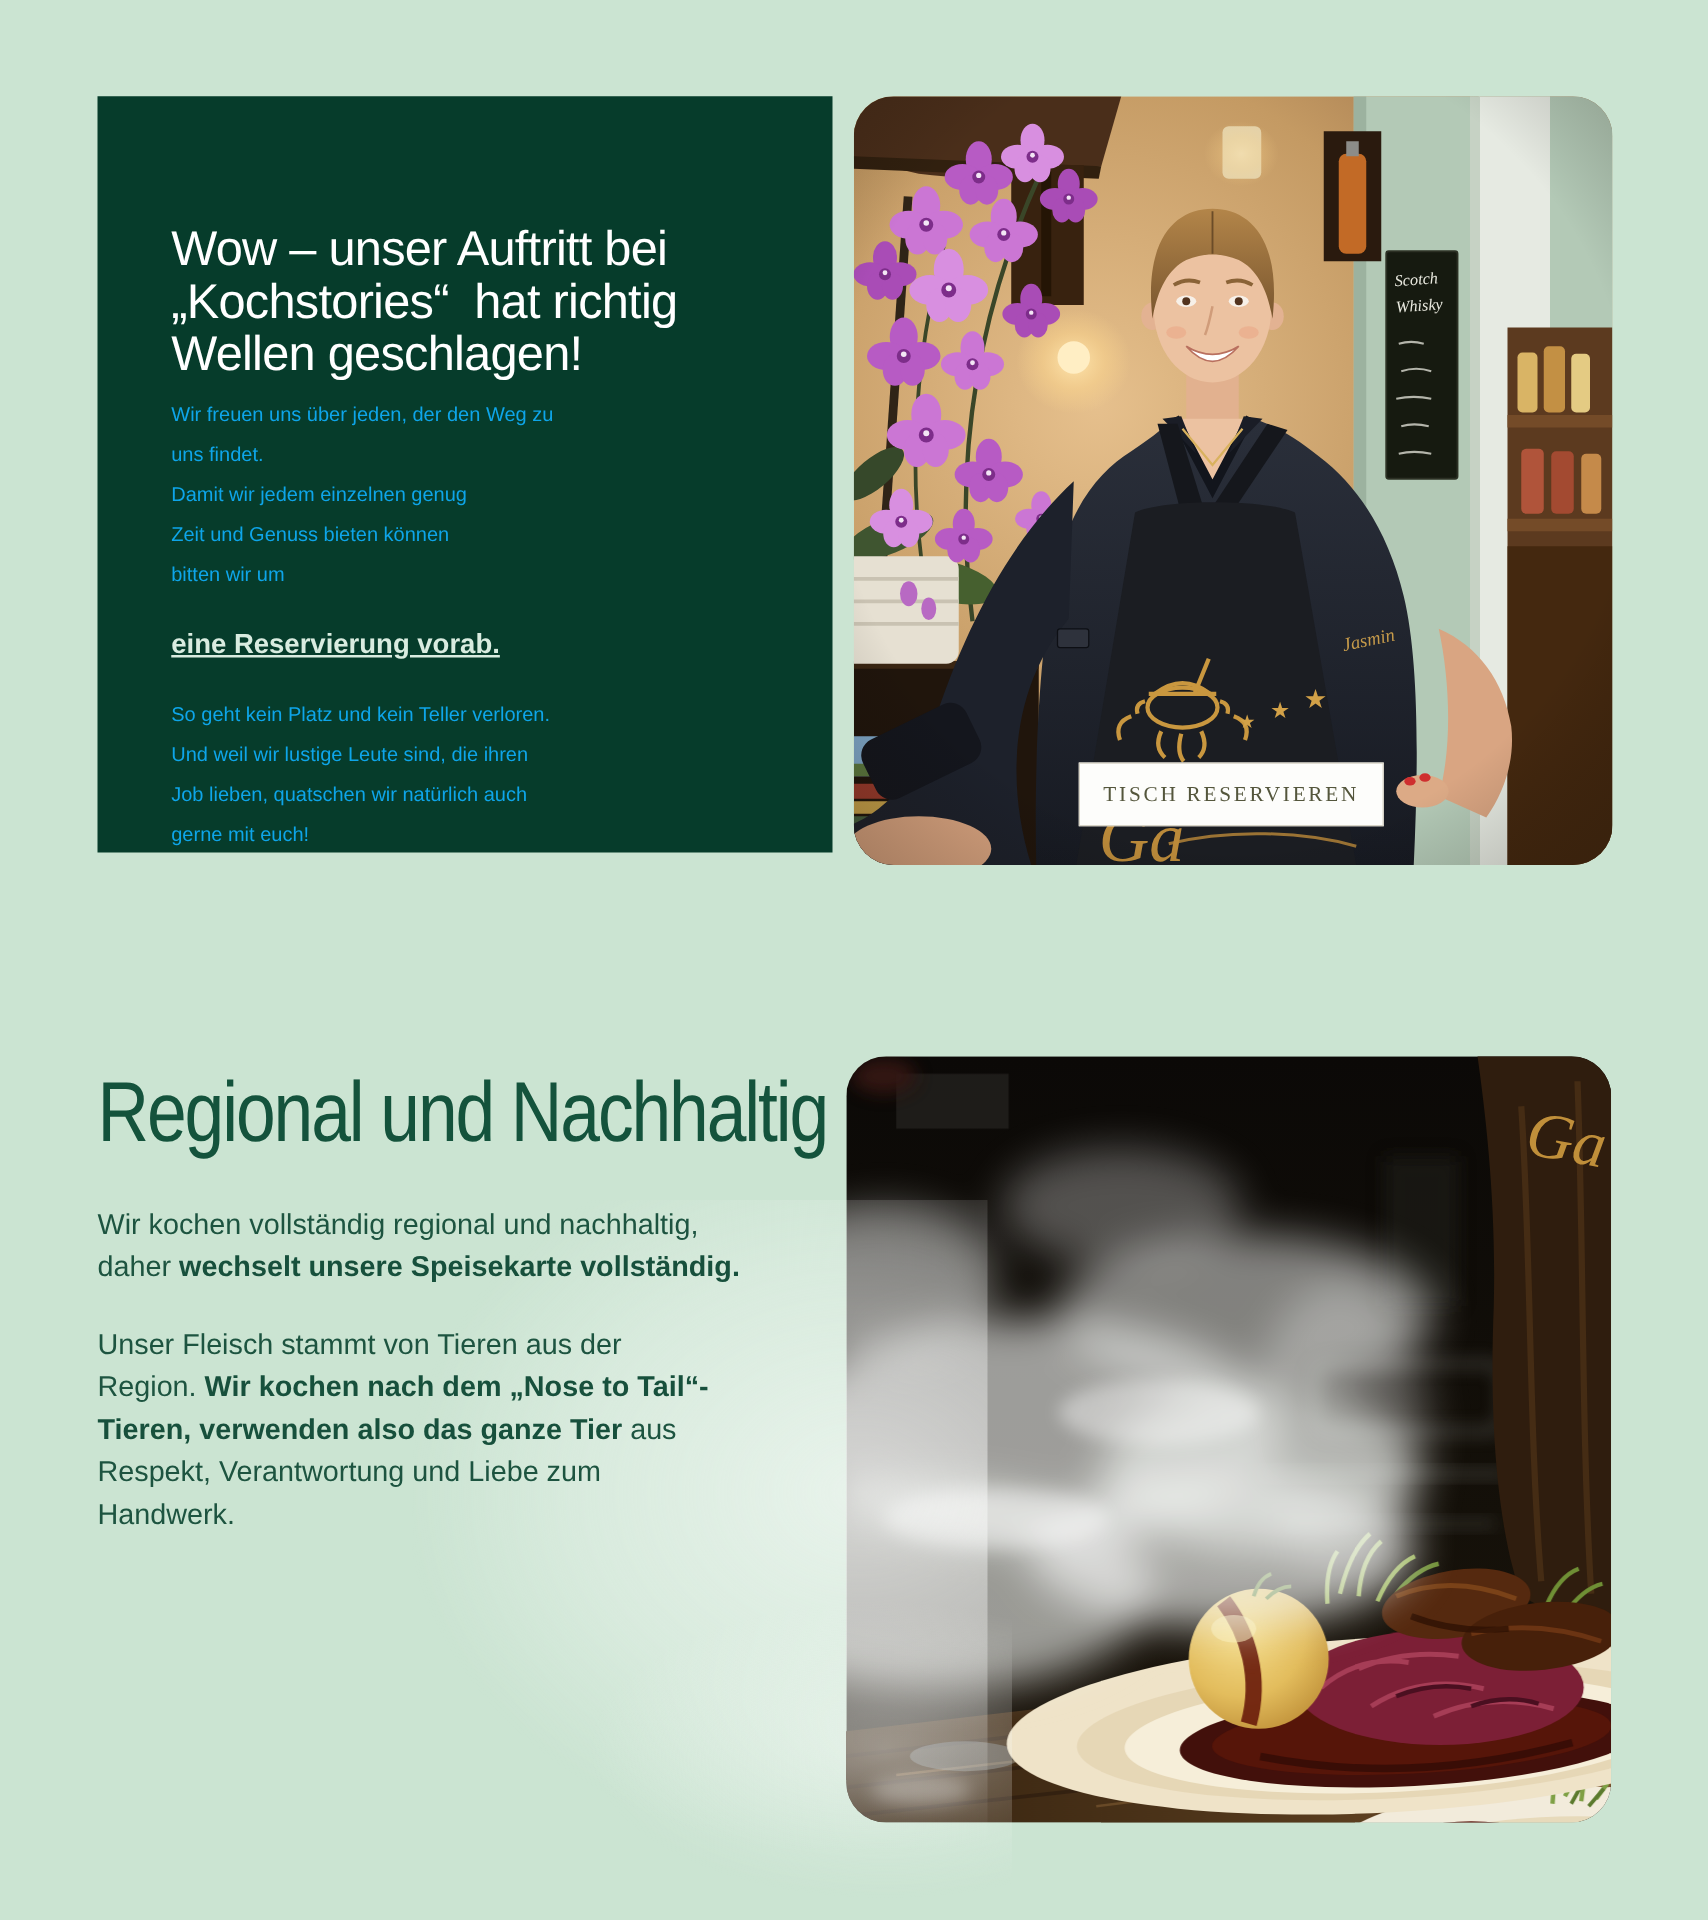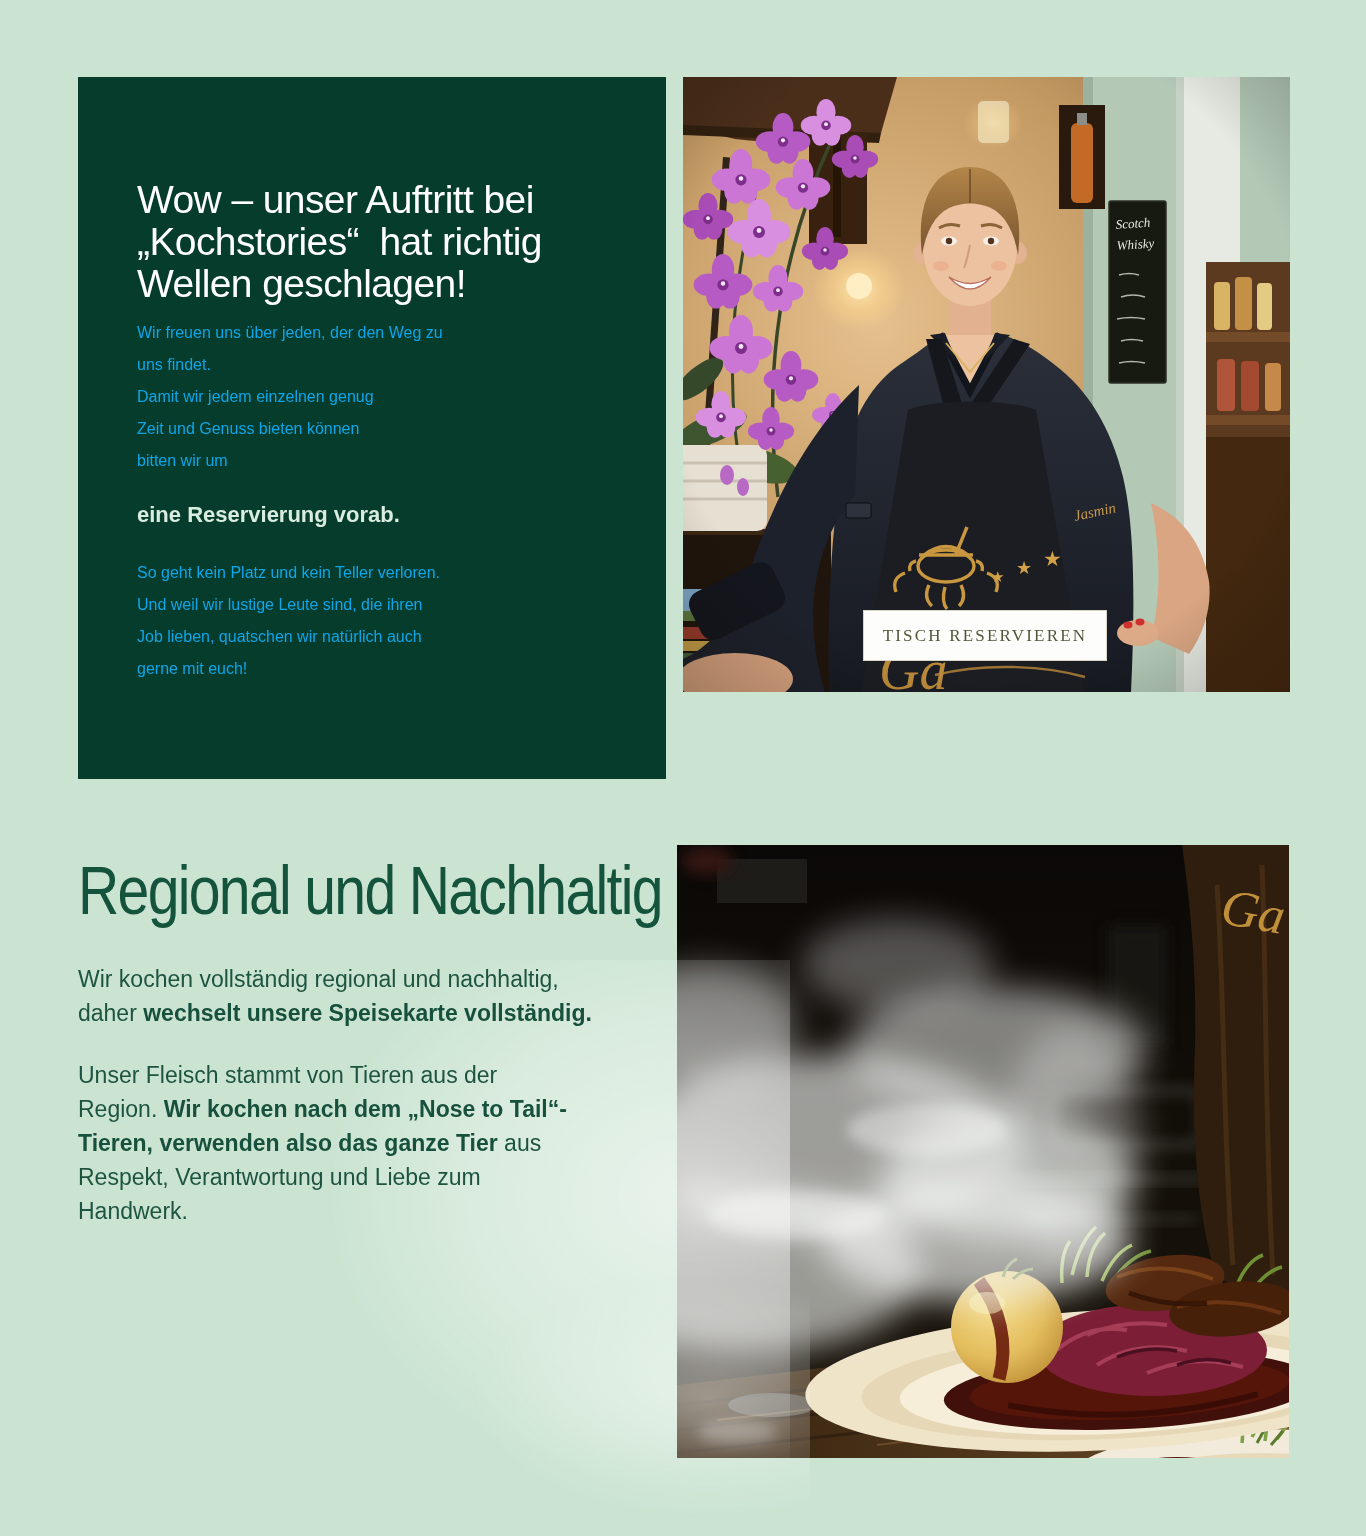--- a/index.html
+++ b/index.html
@@ -1,32 +1,32 @@
 <!DOCTYPE html>
 <html><head>
 <meta charset="utf-8">
 <style>
   html,body{margin:0;padding:0;background:#cbe4d2;}
   .page{position:relative;width:1366px;height:1536px;background:#cbe4d2;overflow:hidden;
         font-family:"Liberation Sans","DejaVu Sans",sans-serif;}
 
   
-  .promo-card{position:absolute;left:78px;top:77px;width:588px;height:702px;
+  .promo-card{position:absolute;left:78px;top:77px;width:588px;height:605px;
               background:#063c2b;box-sizing:border-box;padding:102px 38px 0 59px;}
   .promo-heading{margin:0;font-size:39px;line-height:42px;font-weight:400;
                  letter-spacing:-0.6px;color:#ffffff;white-space:pre-line;}
   .promo-body{margin:12px 0 0;font-size:16px;line-height:32px;color:#0ea5e9;
               white-space:pre-line;}
   .promo-highlight{margin:22px 0 0;font-size:22px;line-height:32px;color:#d9ece0;
                    white-space:pre-line;}
-  .promo-highlight strong{font-weight:700;}
+  .promo-highlight strong{font-weight:700;text-decoration:underline;}
   .promo-body.outro{margin-top:26px;}
 
   
-  .photo{position:absolute;margin:0;overflow:hidden;}
+  .photo{position:absolute;margin:0;overflow:hidden;border-radius:32px;}
   .photo svg{display:block;}
   .chef-photo{left:683px;top:77px;width:607px;height:615px;}
   .dish-photo{left:677px;top:845px;width:612px;height:613px;}
 
   .reserve-btn{position:absolute;left:180px;top:533px;width:244px;height:51px;
                background:#fdfdfb;border:1px solid #d8d4c6;box-sizing:border-box;
                display:flex;align-items:center;justify-content:center;
                font-family:"Liberation Serif","DejaVu Serif",serif;
                font-size:17px;letter-spacing:2.2px;color:#54563c;cursor:pointer;}
 

